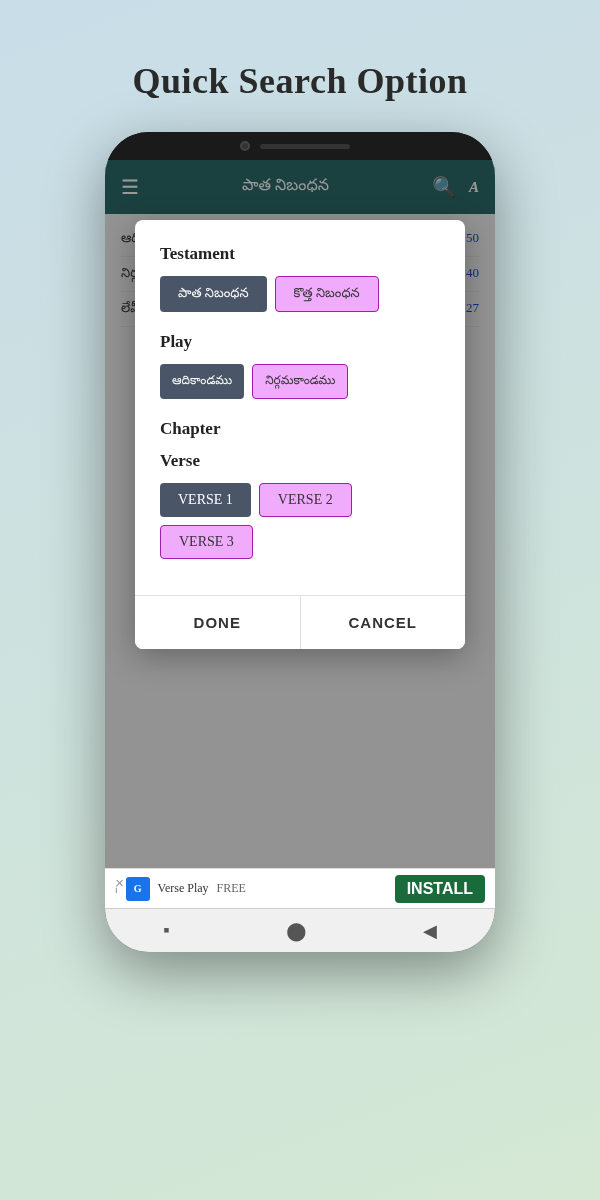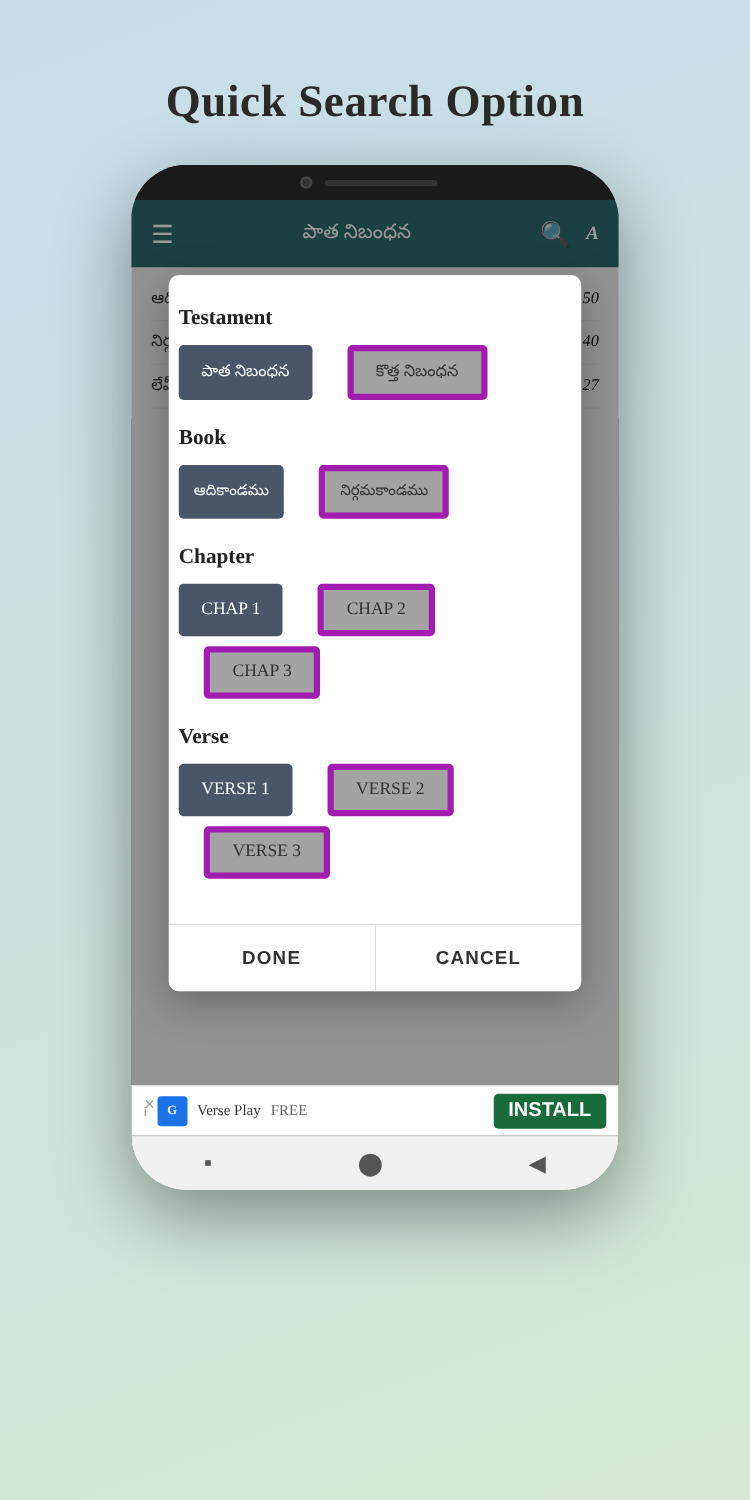--- a/index.html
+++ b/index.html
@@ -104,22 +104,21 @@
     .bg-list-item {
       display: flex;
       justify-content: space-between;
       padding: 8px 0;
       border-bottom: 1px solid #e8e8e8;
       color: #333;
       font-size: 13px;
     }
 
     .bg-list-item .num {
-      color: #000000;
-      font-style: italic;
+      color: #1d4ed8;
     }
 
     
     .overlay {
       position: absolute;
       top: 0; left: 0; right: 0; bottom: 0;
       background: rgba(0,0,0,0.4);
       display: flex;
       align-items: flex-start;
       justify-content: center;
@@ -129,21 +128,21 @@
     
     .dialog {
       background: white;
       border-radius: 8px;
       width: 330px;
       overflow: hidden;
       box-shadow: 0 8px 32px rgba(0,0,0,0.3);
     }
 
     .dialog-content {
-      padding: 24px 8px 16px;
+      padding: 24px 25px 16px;
     }
 
     .section-label {
       font-size: 17px;
       font-weight: 700;
       color: #222;
       margin-bottom: 12px;
     }
 
     .chip-row {
@@ -161,24 +160,23 @@
       border: none;
       font-family: inherit;
     }
 
     .chip-active {
       background: #4a5568;
       color: white;
     }
 
     .chip-inactive {
-      background: #a3a3a3;
+      background: #f0abfc;
       color: #333;
-      border: 5px solid #a21caf;
-      margin-left: 20px;
+      border: 1px solid #a21caf;
     }
 
     .chip-telugu {
       font-size: 13px;
     }
 
     
     .dialog-actions {
       display: flex;
       border-top: 1px solid #e0e0e0;
@@ -308,32 +306,27 @@
     <div class="overlay">
       <div class="dialog">
         <div class="dialog-content">
 
           <div class="section-label">Testament</div>
           <div class="chip-row">
             <button class="chip chip-active chip-telugu">పాత నిబంధన</button>
             <button class="chip chip-inactive chip-telugu">కొత్త నిబంధన</button>
           </div>
 
-          <div class="section-label">Book</div>
+          <div class="section-label">Play</div>
           <div class="chip-row">
             <button class="chip chip-active chip-telugu" style="font-size:12px;padding:8px 12px;">ఆదికాండము</button>
             <button class="chip chip-inactive chip-telugu" style="font-size:12px;padding:8px 12px;">నిర్గమకాండము</button>
           </div>
 
           <div class="section-label">Chapter</div>
-          <div class="chip-row">
-            <button class="chip chip-active">CHAP 1</button>
-            <button class="chip chip-inactive">CHAP 2</button>
-            <button class="chip chip-inactive">CHAP 3</button>
-          </div>
 
           <div class="section-label">Verse</div>
           <div class="chip-row">
             <button class="chip chip-active">VERSE 1</button>
             <button class="chip chip-inactive">VERSE 2</button>
             <button class="chip chip-inactive">VERSE 3</button>
           </div>
 
         </div>
 

